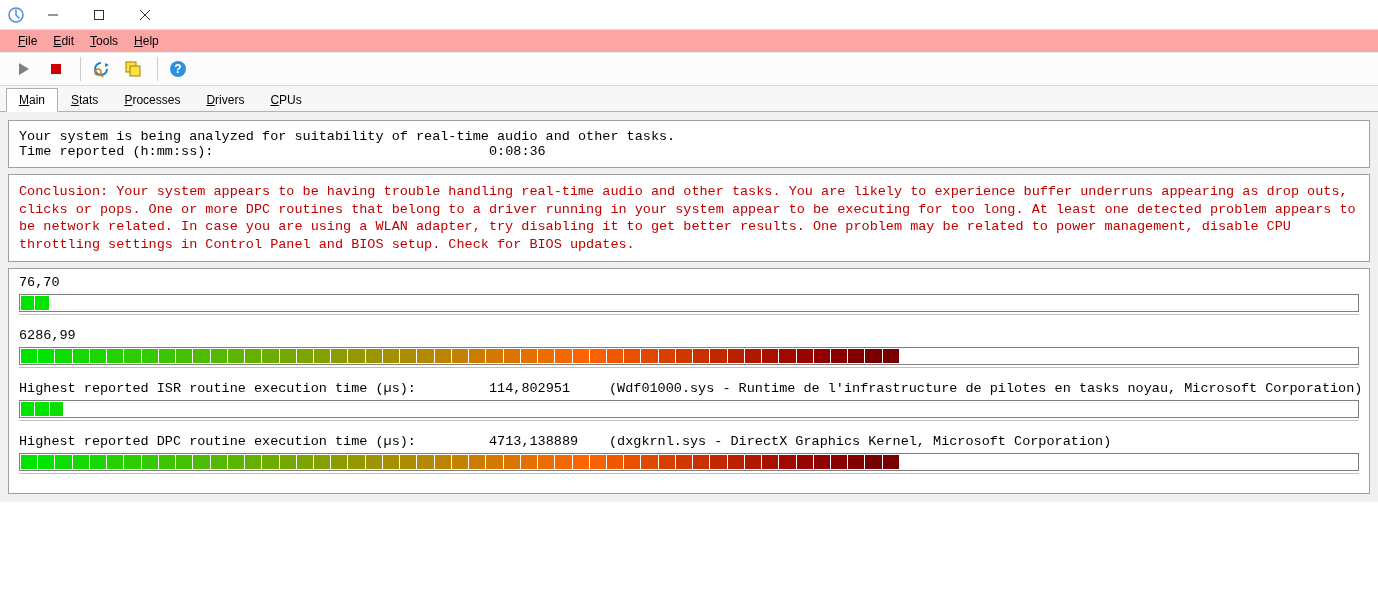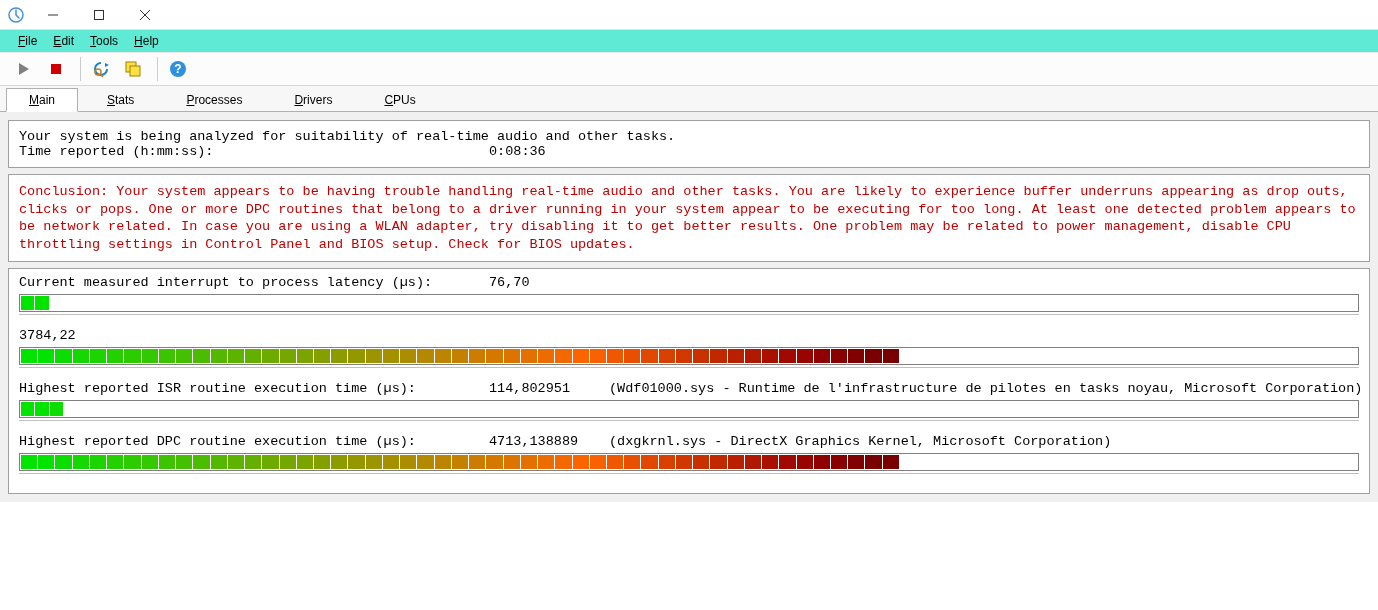--- a/index.html
+++ b/index.html
@@ -2,28 +2,28 @@
 <html><head>
 <meta charset="utf-8">
 <style>
 * { box-sizing: border-box; margin: 0; padding: 0; }
 body { font-family: "Segoe UI", Tahoma, sans-serif; font-size: 12px; background: #fff; width: 1378px; height: 610px; overflow: hidden; }
 .titlebar { display: flex; align-items: center; height: 30px; padding: 0 8px; background: #fff; border-bottom: 1px solid #e0e0e0; }
 .titlebar-icon { width: 16px; height: 16px; margin-right: 6px; }
 .titlebar-text { flex: 1; color: #555; font-size: 12px; }
 .win-controls { display: flex; gap: 0; }
 .win-btn { width: 46px; height: 30px; display: flex; align-items: center; justify-content: center; color: #333; font-size: 14px; }
-.menubar { display: flex; align-items: center; height: 22px; padding: 0 10px; background: #5eead4; }
+.menubar { display: flex; align-items: center; height: 22px; padding: 0 10px; background: #fca5a5; }
 .menu-item { padding: 2px 8px; cursor: default; }
 .menu-item .ul { text-decoration: underline; }
 .toolbar { display: flex; align-items: center; height: 34px; padding: 2px 10px; border-top: 1px solid #e8e8e8; border-bottom: 1px solid #d8d8d8; background: #fcfcfc; }
 .tb-btn { width: 28px; height: 28px; display: flex; align-items: center; justify-content: center; margin-right: 4px; }
 .tb-sep { width: 1px; height: 24px; background: #ccc; margin: 0 6px; }
 .tabbar { display: flex; align-items: flex-end; height: 26px; padding: 0 6px; background: #f7f7f7; border-bottom: 1px solid #b0b0b0; }
-.tab { padding: 4px 22px; border: 1px solid transparent; border-bottom: none; margin-right: 6px; }
+.tab { padding: 4px 12px; border: 1px solid transparent; border-bottom: none; margin-right: 0; }
 .tab.active { background: #fff; border-color: #b0b0b0; border-bottom: 1px solid #fff; position: relative; top: 1px; }
 .tab .ul { text-decoration: underline; }
 .content { padding: 8px; background: #f0f0f0; }
 .panel { border: 1px solid #a0a0a0; background: #fff; margin-bottom: 6px; padding: 8px 10px; font-family: Consolas, "Courier New", monospace; font-size: 13.5px; }
 .mono-line { white-space: pre; }
 .conclusion { color: #c00000; line-height: 1.3; }
 .metrics { border: 1px solid #a0a0a0; background: #fff; padding: 6px 10px; font-family: Consolas, "Courier New", monospace; font-size: 13.5px; }
 .metric-block { margin-bottom: 10px; }
 .metric-row { display: flex; white-space: pre; margin-bottom: 4px; }
 .metric-label { width: 470px; flex-shrink: 0; }
@@ -119,34 +119,33 @@
     <div class="mono-line">Your system is being analyzed for suitability of real-time audio and other tasks.</div>
     <div class="mono-line"><span style="display:inline-block;width:470px">Time reported (h:mm:ss):</span><span>0:08:36</span></div>
   </div>
 
   <div class="panel conclusion">Conclusion: Your system appears to be having trouble handling real-time audio and other tasks. You are likely to experience buffer underruns appearing as drop outs, clicks or pops. One or more DPC routines that belong to a driver running in your system appear to be executing for too long. At least one detected problem appears to be network related. In case you are using a WLAN adapter, try disabling it to get better results. One problem may be related to power management, disable CPU throttling settings in Control Panel and BIOS setup. Check for BIOS updates.</div>
 
   <div class="metrics">
 
     <div class="metric-block">
       <div class="metric-row">
-        <span class="metric-label">Current measured interrupt to process latency (µs):</span>
         <span class="metric-value">76,70</span>
         <span class="metric-extra"></span>
       </div>
       <div class="bar-wrap">
           <div class="seg" style="background: rgb(0, 228, 0); width: 1%;"></div>
           <div class="seg" style="background: rgb(0, 228, 0); width: 1%;"></div>
         </div>
       <div class="bar-underline"></div>
     </div>
 
     <div class="metric-block">
       <div class="metric-row">
-        <span class="metric-value">3784,22</span>
+        <span class="metric-value">6286,99</span>
         <span class="metric-extra"></span>
       </div>
       <div class="bar-wrap">
           <div class="seg" style="background: rgb(0, 228, 0); width: 1.21569%;"></div>
           <div class="seg" style="background: rgb(0, 228, 0); width: 1.21569%;"></div>
           <div class="seg" style="background: rgb(12, 220, 0); width: 1.21569%;"></div>
           <div class="seg" style="background: rgb(20, 216, 0); width: 1.21569%;"></div>
           <div class="seg" style="background: rgb(28, 212, 0); width: 1.21569%;"></div>
           <div class="seg" style="background: rgb(36, 208, 0); width: 1.21569%;"></div>
           <div class="seg" style="background: rgb(44, 204, 0); width: 1.21569%;"></div>

